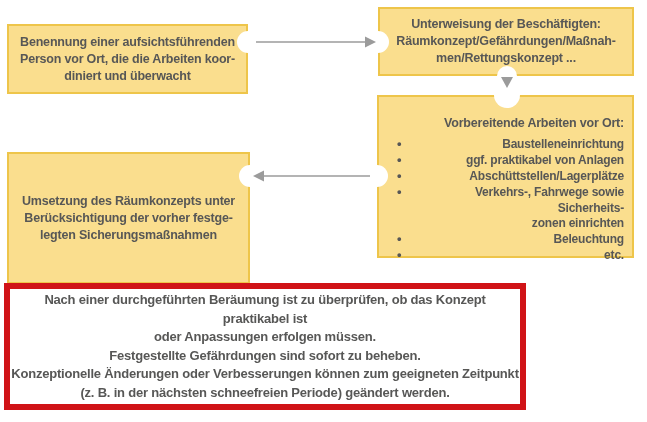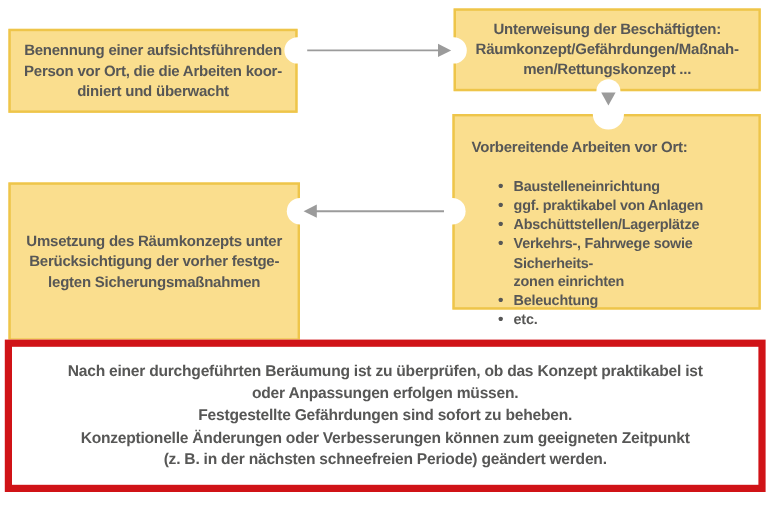--- a/index.html
+++ b/index.html
@@ -12,20 +12,21 @@
     overflow: hidden;
   }
   .fbox {
     position: absolute;
     box-sizing: border-box;
     background: var(--box-fill, #FADE8E);
     border: 2px solid var(--box-border, #EEC54A);
     color: var(--text, #575756);
     font-weight: bold;
     z-index: 1;
+    text-align: right;
   }
   .center-box {
     display: flex;
     align-items: center;
     justify-content: center;
     text-align: center;
   }
   .fbox .txt {
     white-space: pre-line;
     font-size: 12.5px;
@@ -38,21 +39,21 @@
   #box-preparation   { left: 377px; top: 95px;  width: 257px; height: 163px; padding: 19px 8px 0 14px; }
   #box-implementation{ left: 7px;   top: 152px; width: 243px; height: 132px; }
 
   #box-preparation .heading {
     font-size: 12.5px;
     letter-spacing: -0.2px;
     margin: 0 0 7px 0;
   }
   #box-preparation ul {
     list-style: none;
-    margin: 18px;
+    margin: 0;
     padding: 0 0 0 4px;
   }
   #box-preparation li {
     position: relative;
     padding-left: 13px;
     font-size: 12px;
     line-height: 15.5px;
     letter-spacing: -0.2px;
     white-space: pre-line;
     margin-bottom: 0.5px;
@@ -61,21 +62,21 @@
     content: "\2022";
     position: absolute;
     left: 0;
     top: -1px;
     font-size: 13px;
   }
 
   .note-box {
     position: absolute;
     left: 4px; top: 283px;
-    width: 634px; height: 127px;
+    width: 522px; height: 127px;
     box-sizing: border-box;
     background: var(--note-bg, #ffffff);
     border: 6px solid var(--note-border, #D01317);
     color: var(--text, #575756);
     font-weight: bold;
     display: flex;
     align-items: center;
     justify-content: center;
     text-align: center;
     z-index: 1;

